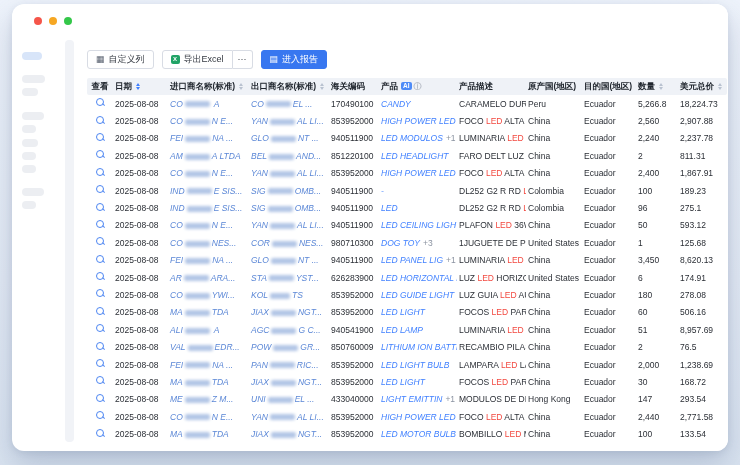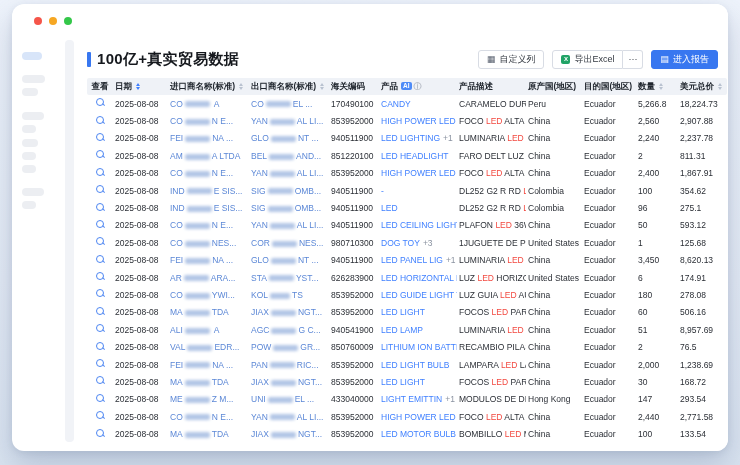--- a/index.html
+++ b/index.html
@@ -45,24 +45,24 @@
   thead th:first-child { text-align:center; border-radius:2px 0 0 2px; }
   thead th:last-child { border-radius:0 2px 2px 0;margin-left:28px; }
   tbody td { font-size:8.5px; color:#2b2f36; height:17.4px; padding:0 2px;
     white-space:nowrap; overflow:hidden; vertical-align:middle; }
   td.center { text-align:center; }
   .mag { position:relative; display:inline-block; width:9px; height:9px; cursor:pointer; }
   .mag::before { content:""; position:absolute; left:0; top:0; width:6px; height:6px;
     border:1.2px solid #4d86f2; border-radius:50%; }
   .mag::after { content:""; position:absolute; left:6px; top:6px; width:3px; height:1.3px;
     background:#4d86f2; transform:rotate(45deg); }
-  .company { color:#5b87d6; cursor:pointer; }
+  .company { color:#5b87d6; cursor:pointer;font-style:italic; }
   .mask { display:inline-block; height:6px; background:#b3c6e6; border-radius:2px;
     filter:blur(1.8px); vertical-align:middle; margin:0 2px; }
-  .prod { color:#4080ff; cursor:pointer; }
+  .prod { color:#4080ff; cursor:pointer;font-style:italic; }
   .prod-extra { color:#8b93a1; margin-left:3px; }
   .red { color:#f2483f; }
   .caret { display:inline-flex; flex-direction:column; gap:1px; margin-left:4px;
     vertical-align:middle; cursor:pointer; }
   .caret i { width:0; height:0; border-left:2.6px solid transparent; border-right:2.6px solid transparent; }
   .caret .up { border-bottom:3.2px solid #b9c2d0; }
   .caret .dn { border-top:3.2px solid #b9c2d0; }
   .caret.active .up { border-bottom-color:#4080ff; }
   .caret.active .dn { border-top-color:#4080ff; }
   .ai-badge { display:inline-block; background:#4d8bf7; color:#fff; font-size:6.5px;
@@ -91,24 +91,20 @@
         <div class="sbar" style="width: 16px; margin-top: 6px;"></div>
         <div class="sbar" style="width: 14px; margin-top: 5px;"></div>
         <div class="sbar" style="width: 14px; margin-top: 5px;"></div>
         <div class="sbar" style="width: 22px; margin-top: 15px;"></div>
         <div class="sbar" style="width: 14px; margin-top: 5px;"></div>
       </div>
     <div class="divider-strip"></div>
 
     <div class="main">
       <div class="toolbar">
-        <div class="title-wrap">
-          <span class="accent" id="title-accent" style="background: rgb(56, 119, 240);"></span>
-          <h1 class="title">100亿+真实贸易数据</h1>
-        </div>
         <div class="actions">
           <button class="btn">
             <span class="ic-grid">▦</span>
             <span>自定义列</span>
           </button>
           <span class="btn-group">
             <button class="btn">
               <span class="ic-excel">X</span>
               <span>导出Excel</span>
             </button>
@@ -193,21 +189,21 @@
               <td>Ecuador</td>
               <td>2,560</td>
               <td>2,907.88</td>
             </tr>
             <tr>
               <td class="center"><span class="mag"></span></td>
               <td>2025-08-08</td>
               <td><span class="company"><span>FEI</span><span class="mask" style="width: 25px;"></span><span>NA ...</span></span></td>
               <td><span class="company"><span>GLO</span><span class="mask" style="width: 25px;"></span><span>NT ...</span></span></td>
               <td>940511900</td>
-              <td><span class="prod">LED LIGHTING</span><span class="prod-extra">+1</span></td>
+              <td><span class="prod">LED MODULOS</span><span class="prod-extra">+1</span></td>
               <td><span>LUMINARIA </span><span class="red">LED</span><span> LUI</span></td>
               <td>China</td>
               <td>Ecuador</td>
               <td>2,240</td>
               <td>2,237.78</td>
             </tr>
             <tr>
               <td class="center"><span class="mag"></span></td>
               <td>2025-08-08</td>
               <td><span class="company"><span>AM</span><span class="mask" style="width: 25px;"></span><span>A LTDA</span></span></td>
@@ -237,21 +233,21 @@
               <td class="center"><span class="mag"></span></td>
               <td>2025-08-08</td>
               <td><span class="company"><span>IND</span><span class="mask" style="width: 25px;"></span><span>E SIS...</span></span></td>
               <td><span class="company"><span>SIG</span><span class="mask" style="width: 25px;"></span><span>OMB...</span></span></td>
               <td>940511900</td>
               <td><span class="prod">-</span></td>
               <td><span>DL252 G2 R RD </span><span class="red">LED</span></td>
               <td>Colombia</td>
               <td>Ecuador</td>
               <td>100</td>
-              <td>354.62</td>
+              <td>189.23</td>
             </tr>
             <tr>
               <td class="center"><span class="mag"></span></td>
               <td>2025-08-08</td>
               <td><span class="company"><span>IND</span><span class="mask" style="width: 25px;"></span><span>E SIS...</span></span></td>
               <td><span class="company"><span>SIG</span><span class="mask" style="width: 25px;"></span><span>OMB...</span></span></td>
               <td>940511900</td>
               <td><span class="prod">LED</span></td>
               <td><span>DL252 G2 R RD </span><span class="red">LED</span></td>
               <td>Colombia</td>

